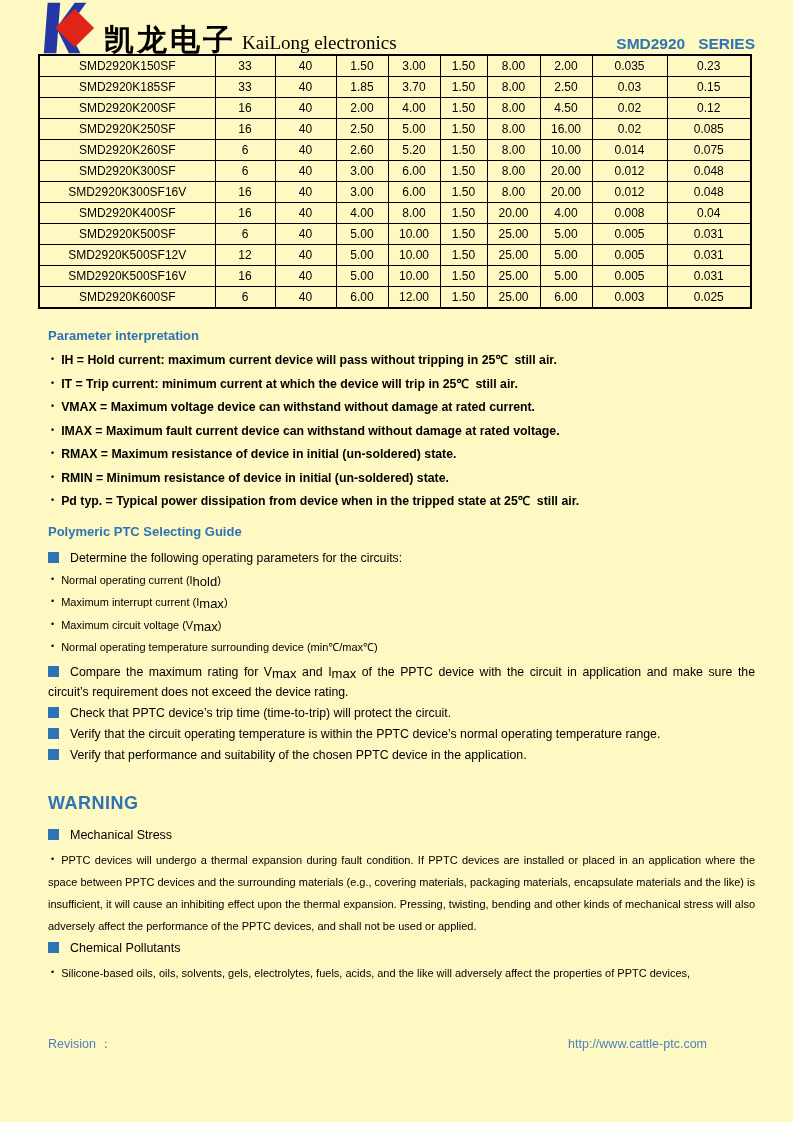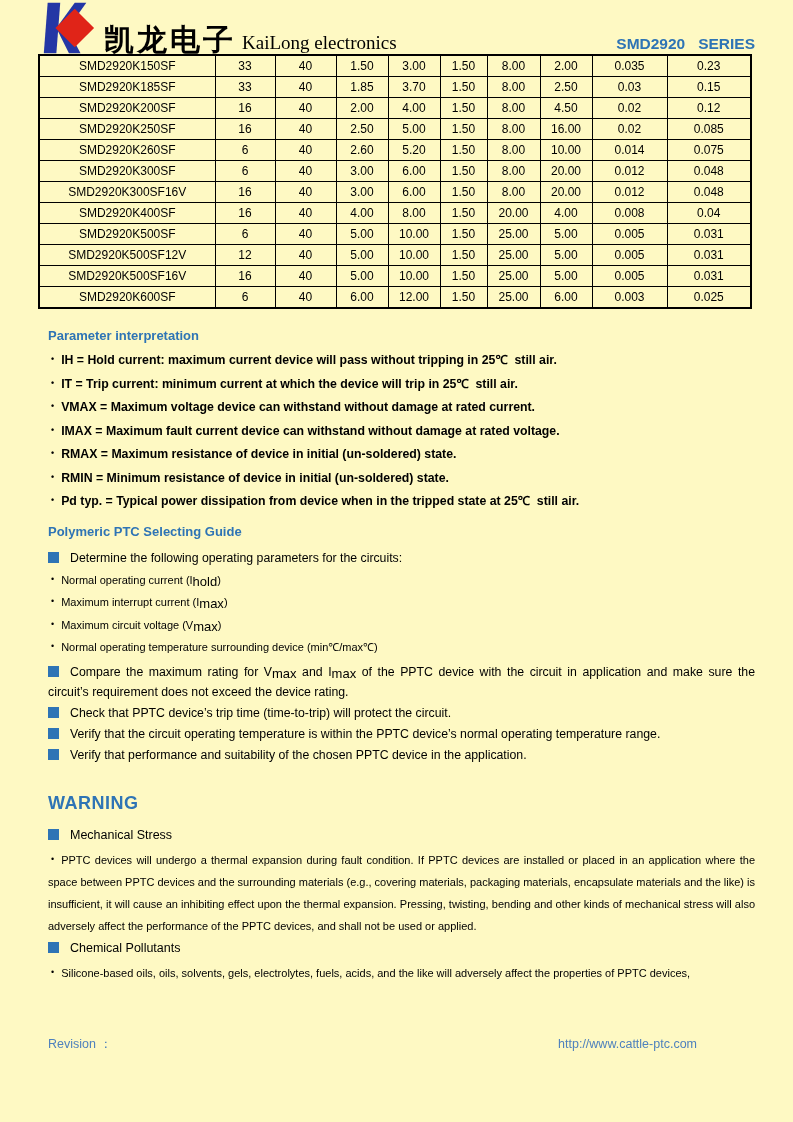--- a/index.html
+++ b/index.html
@@ -73,21 +73,21 @@
     background:var(--accent); margin-right:11px;
     vertical-align:-1px;
   }
   .bullet.dot {
     display:inline-block; font-size:9px; vertical-align:2px;
     margin:0 7px 0 3px;
   }
   sub { font-size:13px; line-height:0; vertical-align:-2px; }
   
   .footer {
-    position:absolute; top:1036px; left:48px; right:96px;
+    position:absolute; top:1036px; left:48px; right:86px;
     display:flex; justify-content:space-between; align-items:baseline;
     color:var(--footer); font-size:12.5px;
   }
   .footer a { color:var(--footer); text-decoration:none; cursor:pointer; }
 </style>
 </head>
 <body>
 
 <div class="page">
 

